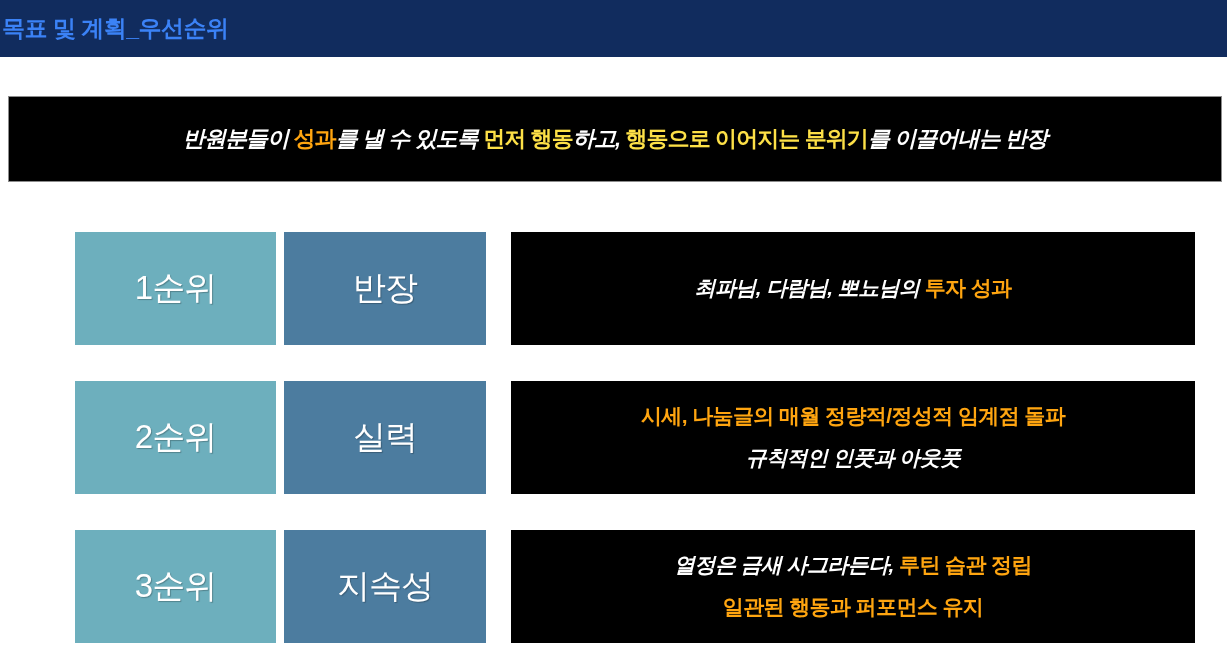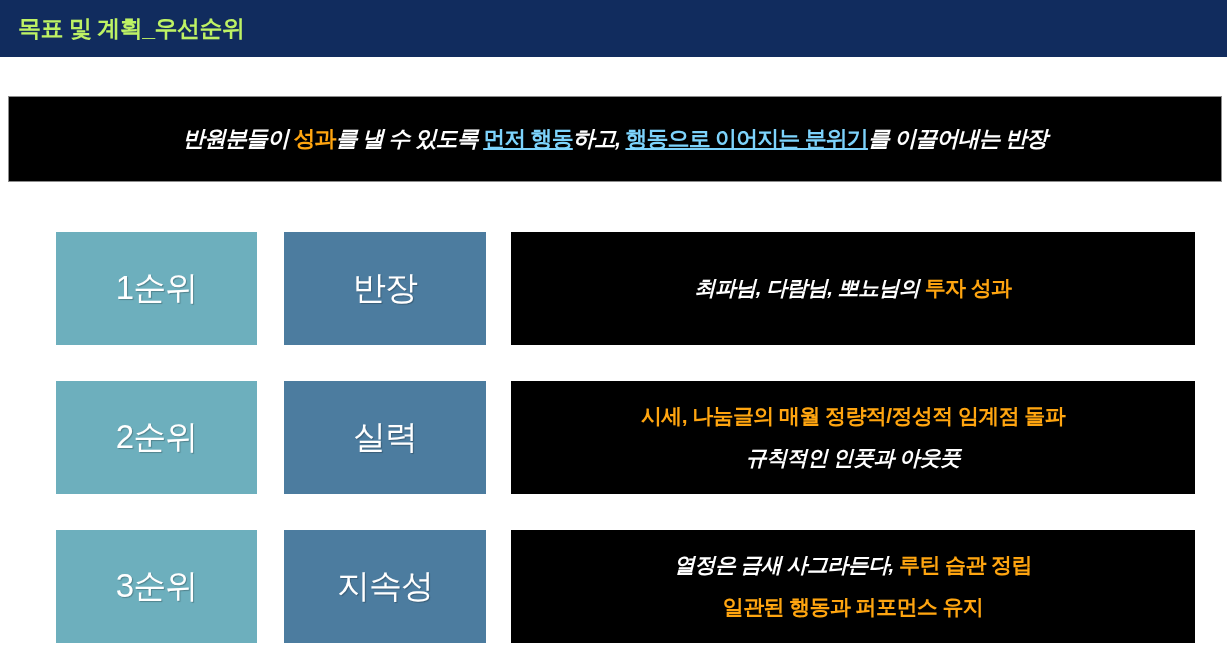--- a/index.html
+++ b/index.html
@@ -20,25 +20,25 @@
     position: absolute;
     left: 0;
     top: 0;
     width: 1227px;
     height: 57px;
     background: #112C5E;
     display: flex;
     align-items: center;
   }
   .title-bar .title-text {
-    color: #bef264;
+    color: #3b82f6;
     font-size: 23px;
     font-weight: bold;
     letter-spacing: -0.5px;
-    margin-left: 18px;
+    margin-left: 2px;
     white-space: nowrap;
   }
 
   
   .headline-banner {
     position: absolute;
     left: 8px;
     top: 96px;
     width: 1214px;
     height: 86px;
@@ -77,21 +77,21 @@
     position: absolute;
     top: 0;
     height: 113px;
     box-sizing: border-box;
     display: flex;
     align-items: center;
     justify-content: center;
   }
 
   .cell-rank {
-    left: 56px;
+    left: 75px;
     width: 201px;
     background: #6DAFBD;
   }
   .cell-role {
     left: 284px;
     width: 202px;
     background: #4C7C9F;
   }
   .cell-detail {
     left: 511px;
@@ -115,21 +115,21 @@
 
   .detail-line {
     font-size: 21px;
     font-weight: bold;
     letter-spacing: -0.6px;
     line-height: 1.28;
     color: #ffffff;
     white-space: nowrap;
   }
 
-  .hl-yellow { color: #7dd3fc; text-decoration: underline; }
+  .hl-yellow { color: #fde047; }
   .hl-orange { color: #FFA510; }
   .hl-white  { color: #ffffff; font-style: italic; }
 </style>
 </head>
 <body>
 
 <div class="title-bar">
   <span class="title-text">목표 및 계획_우선순위</span>
 </div>
 

